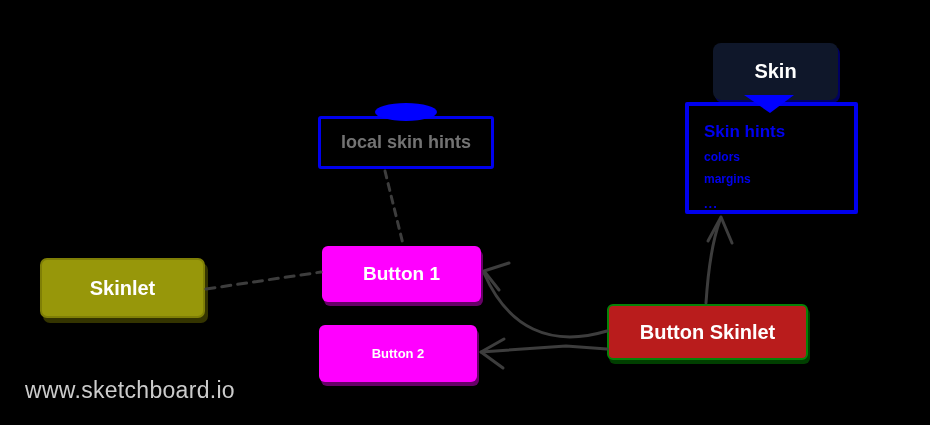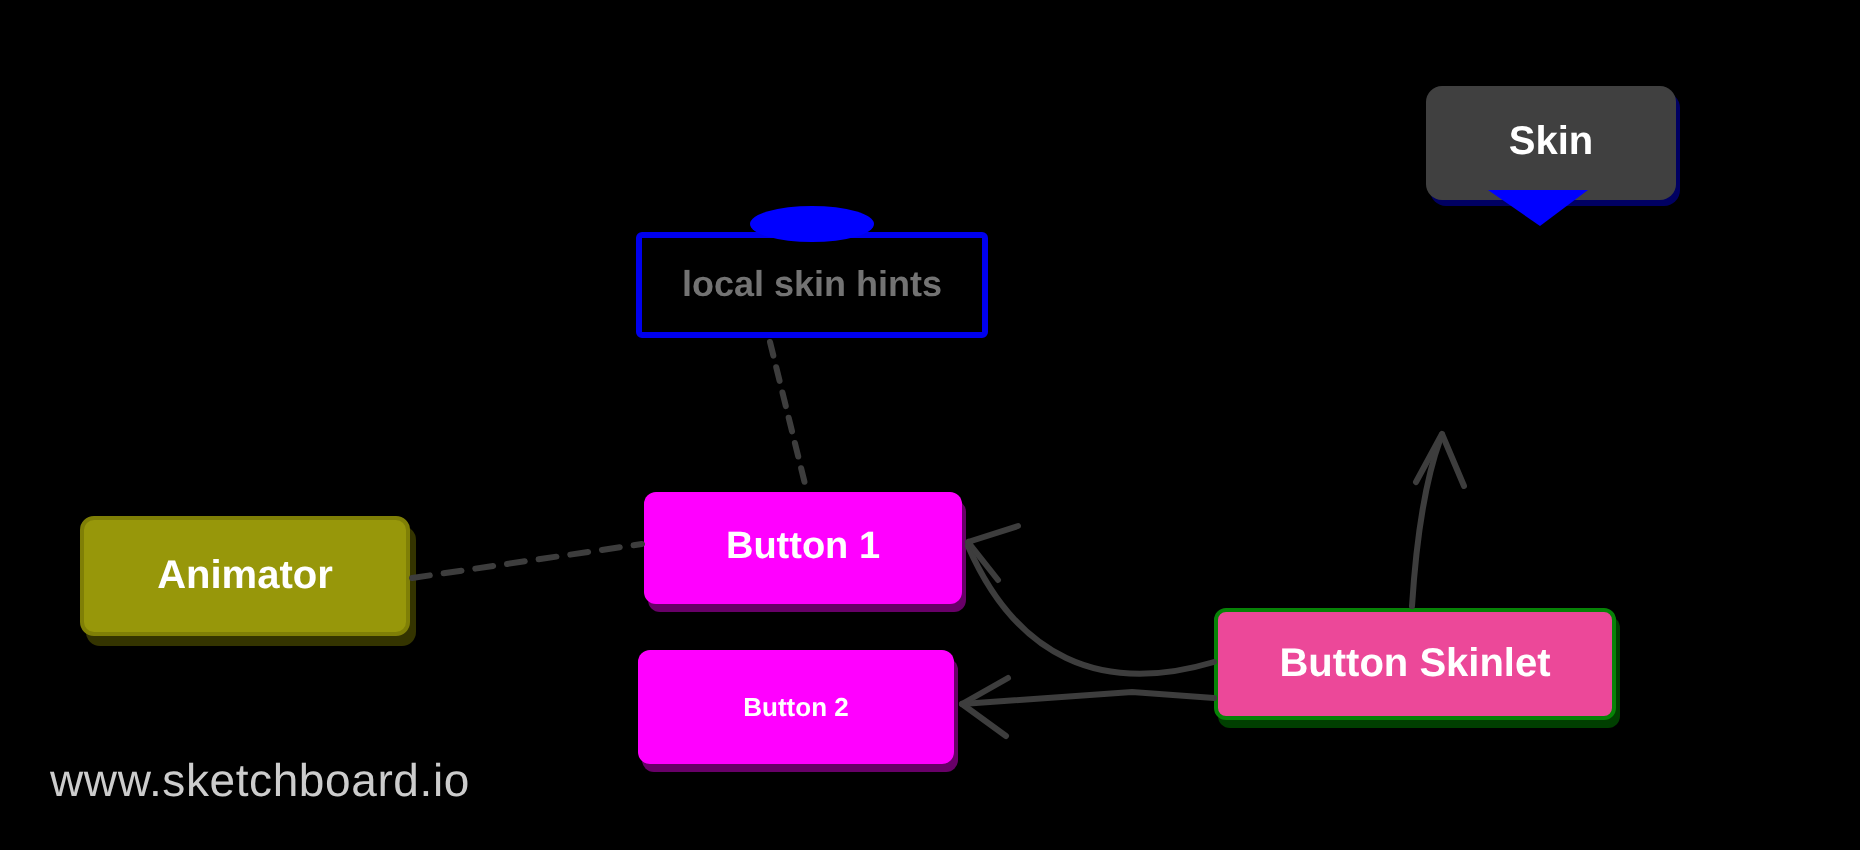--- a/index.html
+++ b/index.html
@@ -41,42 +41,48 @@
   .watermark {
     position:absolute; left:25px; top:377px; font-size:23px; z-index:1;
     letter-spacing:0.3px;
   }
 </style>
 </head>
 <body>
 
 <div class="canvas" style="background-color: rgb(0, 0, 0);">
 
-  <div class="node node-skin" style="background-color: #404040; color: rgb(255, 255, 255);">
+  <div class="node node-skin" style="background-color: #0f172a; color: rgb(255, 255, 255);">
     <span>Skin</span>
   </div>
 
+  <div class="node-skin-hints" style="border: 4px solid rgb(0, 0, 238); color: rgb(0, 0, 238);">
+    <span class="title">Skin hints</span>
+    <span class="item">colors</span>
+    <span class="item">margins</span>
+    <span class="item-dots">...</span>
+  </div>
 
   <div class="node node-local-hints" style="border: 3px solid rgb(0, 0, 238); color: #737373; justify-content: center;">
     <span>local skin hints</span>
   </div>
   <div class="blob" style="background-color: rgb(0, 0, 255);"></div>
 
   <div class="node node-animator" style="background-color: rgb(151, 151, 10); color: rgb(255, 255, 255);">
-    <span>Animator</span>
+    <span>Skinlet</span>
   </div>
 
   <div class="node node-button1" style="background-color: rgb(255, 0, 255); color: rgb(255, 255, 255);">
     <span>Button 1</span>
   </div>
   <div class="node node-button2" style="background-color: rgb(255, 0, 255); color: rgb(255, 255, 255);">
     <span>Button 2</span>
   </div>
 
-  <div class="node node-skinlet" style="background-color: #ec4899; color: rgb(255, 255, 255);">
+  <div class="node node-skinlet" style="background-color: #b91c1c; color: rgb(255, 255, 255);">
     <span>Button Skinlet</span>
   </div>
 
   <svg class="wires" width="930" height="425" viewBox="0 0 930 425">
 
     <polygon points="744,95 794,95 770,113" style="fill: rgb(0, 0, 255);"></polygon>
 
     <g fill="none" stroke-width="3" stroke-linecap="round" style="stroke: rgb(61, 61, 61);">
 
       <path d="M 206 289 L 321 272" stroke-dasharray="9 7"></path>

